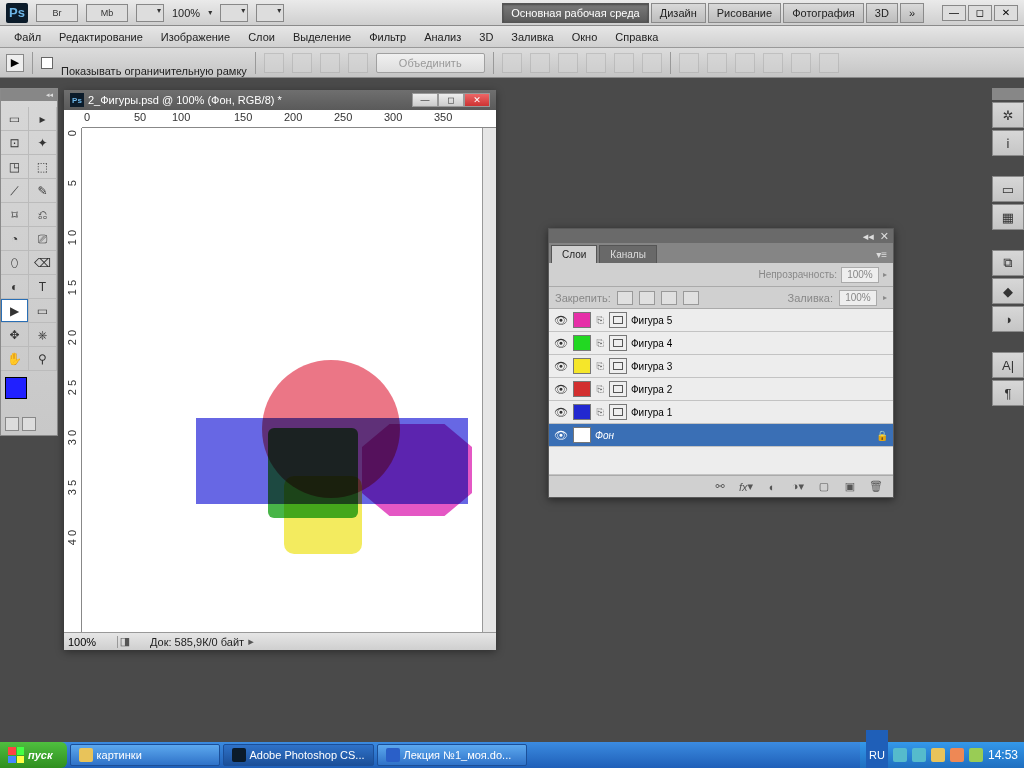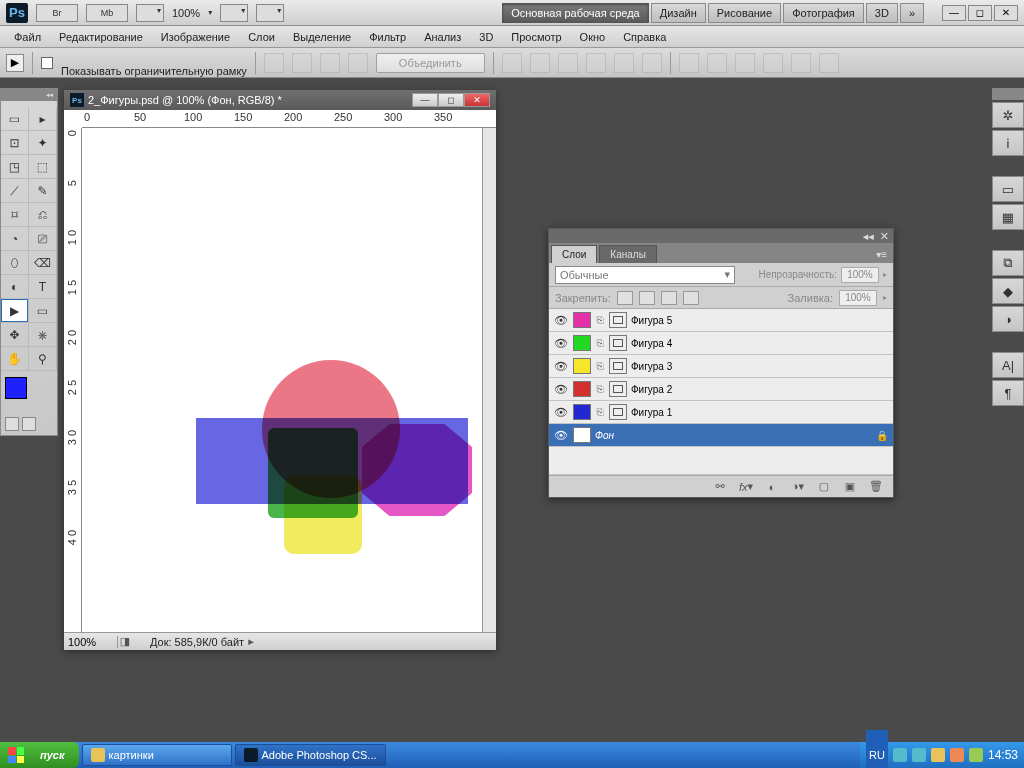--- a/index.html
+++ b/index.html
@@ -98,21 +98,21 @@
 .vmask::after { content:""; position:absolute; inset:3px; border:1px solid #555; }
 .link-ic { width:10px; font-size:9px; color:#555; text-align:center; }
 .lname { font-size:10px; }
 .layer .lock-r { margin-left:auto; font-size:10px; color:#fff; }
 .layer-blank { height:28px; background:#ededed; border-bottom:1px solid #c3c3c3; }
 .panel-foot { height:22px; background:#d0d0d0; display:flex; align-items:center; justify-content:flex-end; gap:8px; padding:0 8px; border-top:1px solid #aaa; color:#555; font-size:10px; }
 .pf-ic { width:18px; height:16px; display:flex; align-items:center; justify-content:center; cursor:pointer; }
 
 
 .taskbar { position:absolute; bottom:0; left:0; right:0; height:26px; background:linear-gradient(#3b8be0,#1f5fb8); display:flex; align-items:center; color:#fff; }
-.start { height:26px; background:linear-gradient(#4fbf3f,#2f8f1f); padding:0 14px 0 8px; display:flex; align-items:center; gap:16px; font-style:italic; font-weight:bold; border-radius:0 6px 6px 0; }
+.start { height:26px; background:linear-gradient(#4fbf3f,#2f8f1f); padding:0 14px 0 8px; display:flex; align-items:center; gap:4px; font-style:italic; font-weight:bold; border-radius:0 6px 6px 0; }
 .start .flag { width:16px; height:16px; display:grid; grid-template-columns:1fr 1fr; grid-template-rows:1fr 1fr; gap:1px; }
 .start .flag div:nth-child(1){background:#f44;} .start .flag div:nth-child(2){background:#4f4;}
 .start .flag div:nth-child(3){background:#48f;} .start .flag div:nth-child(4){background:#ff4;}
 .tb-item { height:22px; margin-left:3px; padding:0 8px; background:linear-gradient(#5ca8ee,#2f72c8); border:1px solid #1b4f99; border-radius:2px; display:flex; align-items:center; gap:4px; font-size:10px; min-width:150px; }
 .tb-item.active { background:linear-gradient(#2f72c8,#1b4f99); }
 .tb-item .tic { width:14px; height:14px; background:#334; border-radius:2px; }
 .tray { margin-left:auto; height:26px; background:linear-gradient(#3498ea,#1f6fc0); display:flex; align-items:center; gap:5px; padding:0 6px; font-size:10px; }
 .tray .ti { width:14px; height:14px; border-radius:2px; }
 .lang { background:#1f5fb8; padding:19px 3px; }
 .clock { font-size:12px; }
@@ -146,21 +146,21 @@
 
 <div class="menubar">
   <span>Файл</span>
   <span>Редактирование</span>
   <span>Изображение</span>
   <span>Слои</span>
   <span>Выделение</span>
   <span>Фильтр</span>
   <span>Анализ</span>
   <span>3D</span>
-  <span>Просмотр</span>
+  <span>Заливка</span>
   <span>Окно</span>
   <span>Справка</span>
 </div>
 
 <div class="optbar">
   <div class="arrow-tool">▶</div>
   <div class="sep"></div>
   <div class="chk"></div>
   <span class="chklbl">Показывать ограничительную рамку</span>
   <div class="sep"></div>
@@ -245,21 +245,21 @@
     <span>2_Фигуры.psd @ 100% (Фон, RGB/8) *</span>
     <div class="wbtns">
       <div>—</div>
       <div>◻</div>
       <div class="close">✕</div>
     </div>
   </div>
   <div class="ruler-h">
     <span style="left:2px">0</span>
     <span style="left:52px">50</span>
-    <span style="left:102px">100</span>
+    <span style="left:90px">100</span>
     <span style="left:152px">150</span>
     <span style="left:202px">200</span>
     <span style="left:252px">250</span>
     <span style="left:302px">300</span>
     <span style="left:352px">350</span>
   </div>
   <div class="ruler-v">
     <span style="top:2px">0</span>
     <span style="top:52px">5</span>
     <span style="top:102px">1 0</span>
@@ -290,21 +290,20 @@
   <div class="panel-top">
       <span>◂◂</span>
       <span>✕</span>
     </div>
   <div class="panel-tabs">
     <div class="ptab active">Слои</div>
     <div class="ptab">Каналы</div>
     <div style="margin-left:auto;padding:3px 6px;color:#ddd;font-size:10px">▾≡</div>
   </div>
   <div class="panel-opts">
-    <div class="blend-dd">Обычные</div>
     <span class="opac-lbl">Непрозрачность:</span>
     <div class="opac-val">100%</div>
     <span style="color:#888;font-size:8px">▸</span>
   </div>
   <div class="panel-lock">
     <span>Закрепить:</span>
     <div class="lock-ic"></div>
     <div class="lock-ic"></div>
     <div class="lock-ic"></div>
     <div class="lock-ic"></div>
@@ -378,20 +377,24 @@
     <span>пуск</span>
   </div>
   <div class="tb-item">
       <div class="tic" style="background:#e8c35a"></div>
       <span>картинки</span>
     </div>
   <div class="tb-item active">
       <div class="tic" style="background:#0b1b2a"></div>
       <span>Adobe Photoshop CS...</span>
     </div>
+  <div class="tb-item">
+      <div class="tic" style="background:#2a5fc8"></div>
+      <span>Лекция №1_моя.do...</span>
+    </div>
   <div class="tray">
     <span class="lang">RU</span>
     <div class="ti" style="background:#5bc"></div>
     <div class="ti" style="background:#5bc"></div>
     <div class="ti" style="background:#e8c35a"></div>
     <div class="ti" style="background:#e85"></div>
     <div class="ti" style="background:#9c5"></div>
     <span class="clock">14:53</span>
   </div>
 </div>

